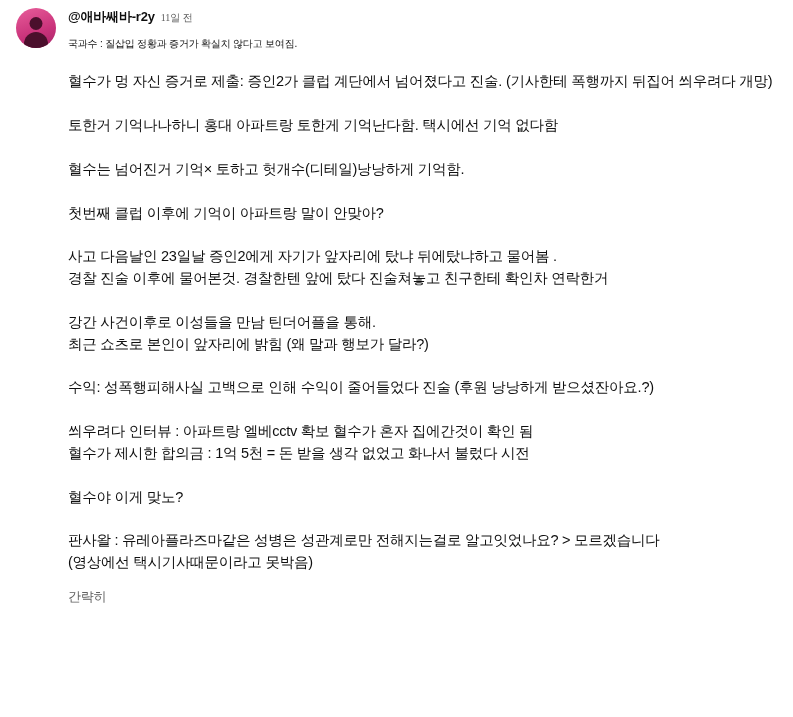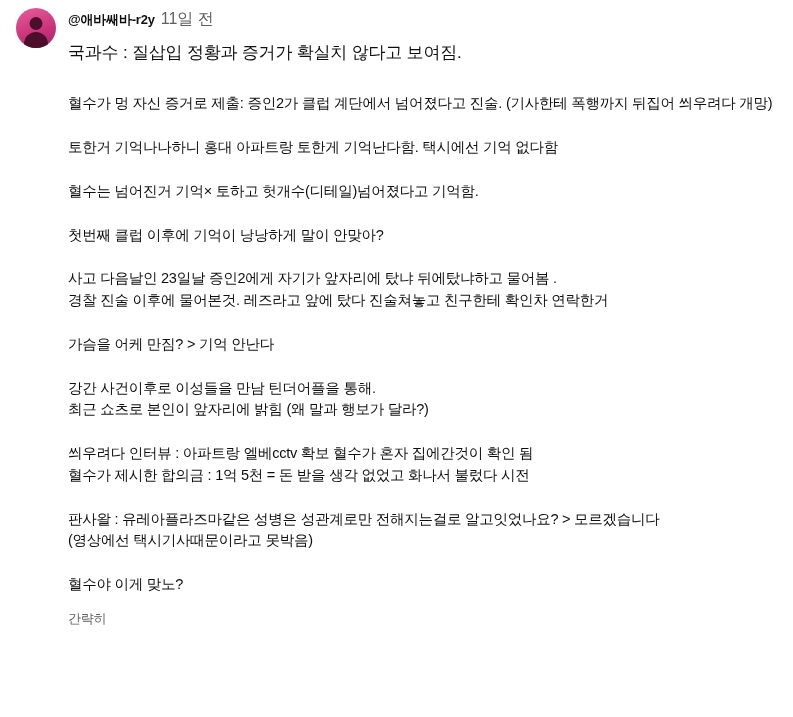--- a/index.html
+++ b/index.html
@@ -73,35 +73,36 @@
   }
 
   .author {
     font-size: 13px;
     font-weight: bold;
     color: #0f0f0f;
     letter-spacing: -0.2px;
   }
 
   .timestamp {
-    font-size: 16px;
+    font-size: 10px;
     color: #606060;
+    font-family: Liberation Serif, serif;
   }
 
   .headline {
     margin-top: 11px;
-    font-size: 17px;
+    font-size: 10px;
     line-height: 1.45;
     color: #0f0f0f;
     letter-spacing: -0.2px;
   }
 
   .body-wrap {
     margin-left: 52px;
-    margin-top: 28px;
+    margin-top: 20px;
   }
 
   .para {
     font-size: 14.5px;
     line-height: 1.5;
     color: #0f0f0f;
     letter-spacing: -0.25px;
     margin: 0 0 22px 0;
     white-space: pre-wrap;
   }
@@ -132,31 +133,31 @@
         <span class="author">@애바쌔바-r2y</span>
         <span class="timestamp">11일 전</span>
       </div>
       <div class="headline">국과수 : 질삽입 정황과 증거가 확실치 않다고 보여짐.</div>
     </div>
   </div>
 
   <div class="body-wrap">
     <p class="para">혈수가 멍 자신 증거로 제출: 증인2가 클럽 계단에서 넘어졌다고 진술. (기사한테 폭행까지 뒤집어 씌우려다 개망)</p>
     <p class="para">토한거 기억나나하니 홍대 아파트랑 토한게 기억난다함. 택시에선 기억 없다함</p>
-    <p class="para">혈수는 넘어진거 기억× 토하고 헛개수(디테일)넘어졌다고 기억함.</p>
-    <p class="para">첫번째 클럽 이후에 기억이 낭낭하게 말이 안맞아?</p>
+    <p class="para">혈수는 넘어진거 기억× 토하고 헛개수(디테일)낭낭하게 기억함.</p>
+    <p class="para">첫번째 클럽 이후에 기억이 아파트랑 말이 안맞아?</p>
     <p class="para">사고 다음날인 23일날 증인2에게 자기가 앞자리에 탔냐 뒤에탔냐하고 물어봄 .
-경찰 진술 이후에 물어본것. 레즈라고 앞에 탔다 진술쳐놓고 친구한테 확인차 연락한거</p>
-    <p class="para">가슴을 어케 만짐? &gt; 기억 안난다</p>
+경찰 진술 이후에 물어본것. 경찰한텐 앞에 탔다 진술쳐놓고 친구한테 확인차 연락한거</p>
     <p class="para">강간 사건이후로 이성들을 만남 틴더어플을 통해.
 최근 쇼츠로 본인이 앞자리에 밝힘 (왜 말과 행보가 달라?)</p>
+    <p class="para">수익: 성폭행피해사실 고백으로 인해 수익이 줄어들었다 진술 (후원 낭낭하게 받으셨잔아요.?)</p>
     <p class="para">씌우려다 인터뷰 : 아파트랑 엘베cctv 확보 혈수가 혼자 집에간것이 확인 됨
 혈수가 제시한 합의금 : 1억 5천 = 돈 받을 생각 없었고 화나서 불렀다 시전</p>
+    <p class="para">혈수야 이게 맞노?</p>
     <p class="para">판사왈 : 유레아플라즈마같은 성병은 성관계로만 전해지는걸로 알고잇었나요? &gt; 모르겠습니다
 (영상에선 택시기사때문이라고 못박음)</p>
-    <p class="para">혈수야 이게 맞노?</p>
   </div>
 
   <div class="collapse-link">간략히</div>
 
   
 
 </div>
 
 </body></html>

